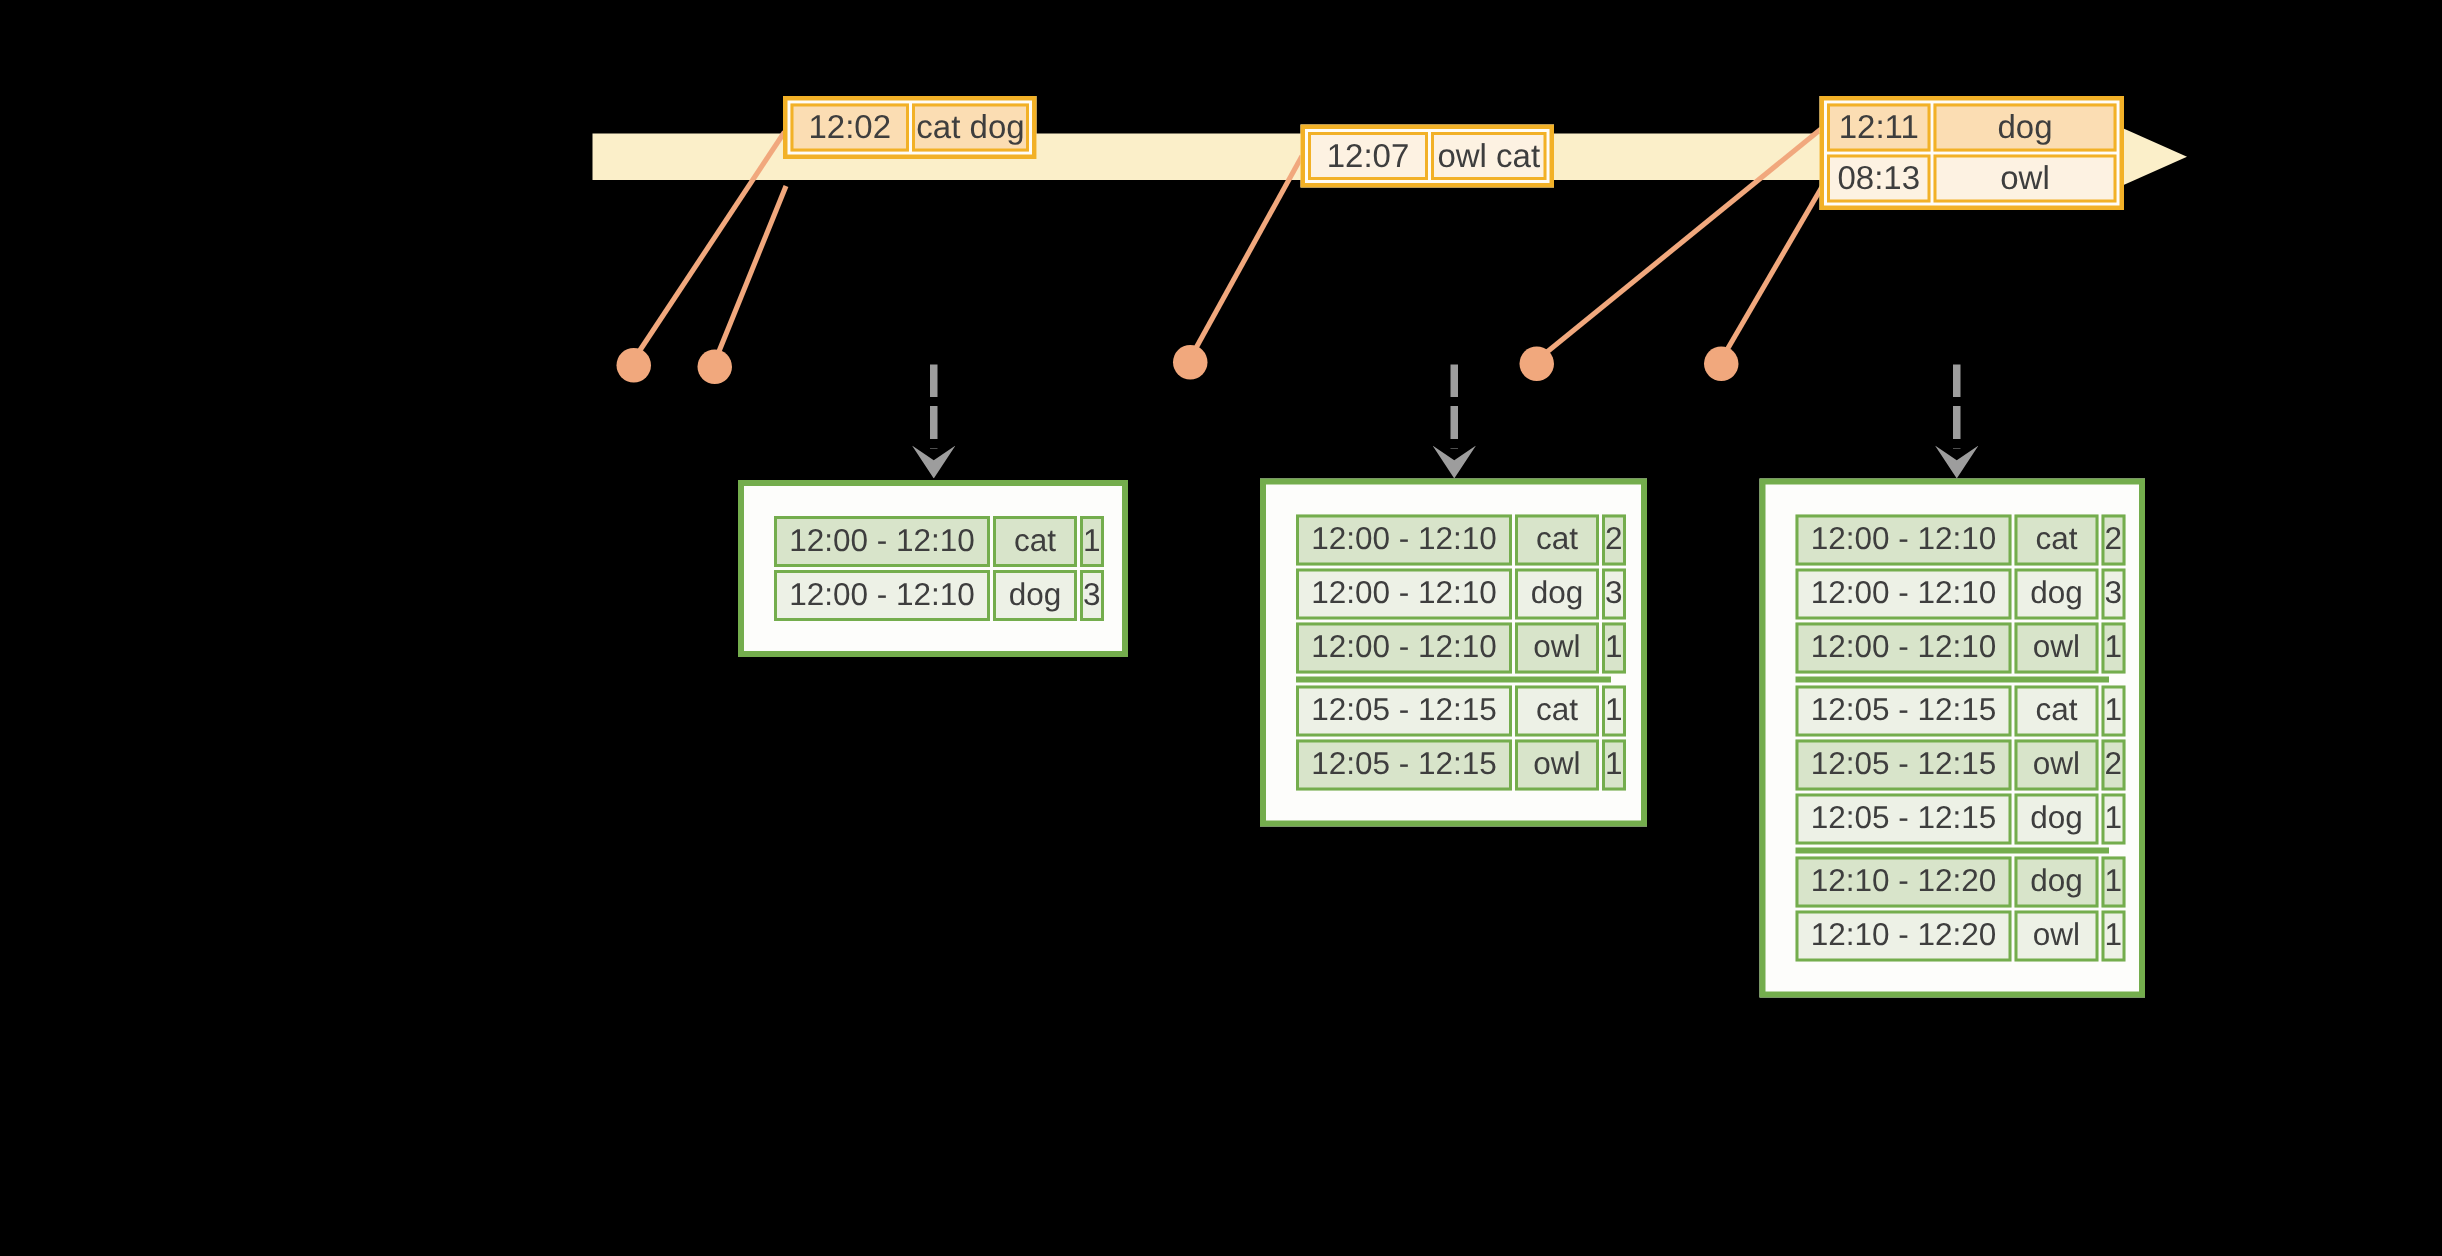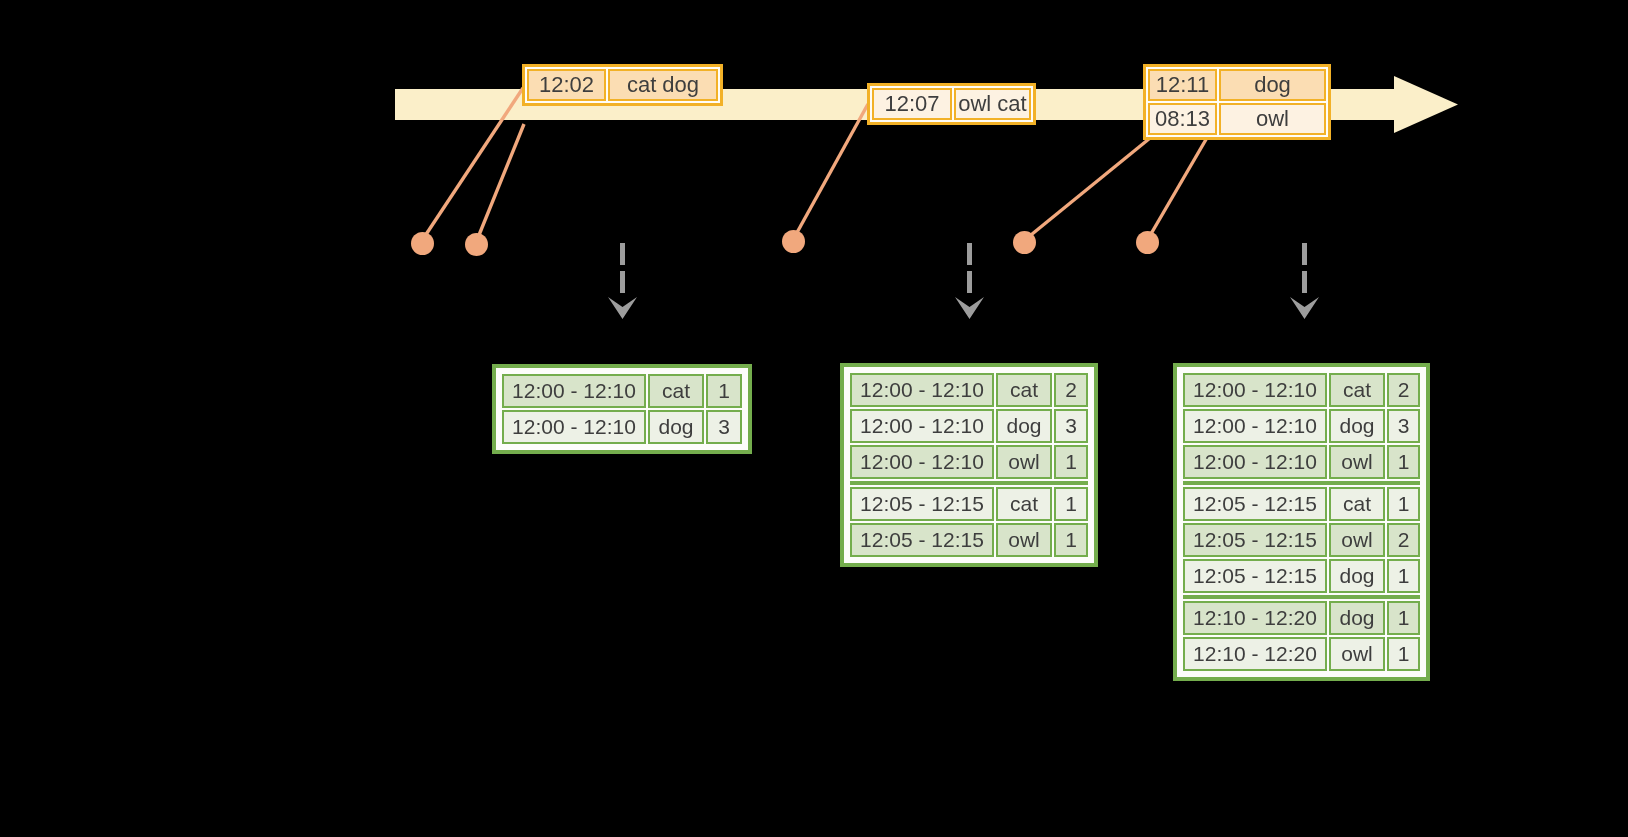--- a/index.html
+++ b/index.html
@@ -59,25 +59,25 @@
     box-sizing: border-box;
     border: 2px solid #f2b127;
     height: 32px;
     display: flex;
     align-items: center;
     justify-content: center;
     font-size: 22px;
   }
   .event-table .row.dark  .cell { background: #fbddb3; }
   .event-table .row.light .cell { background: #fdf2e2; }
-  .t1 { left: 522px; top: 64px; width: 201px; }
+  .t1 { left: 522px; top: 64px; width: 169px; }
   .t1 .row { grid-template-columns: 79px 1fr; }
   .t2 { left: 867px; top: 83px; width: 169px; }
   .t2 .row { grid-template-columns: 80px 1fr; }
-  .t3 { left: 1143px; top: 64px; width: 188px; }
+  .t3 { left: 1213px; top: 64px; width: 203px; }
   .t3 .row { grid-template-columns: 69px 1fr; }
 
   
   .trigger-arrow { position: absolute; }
   .trigger-arrow .dash {
     position: absolute;
     left: -2px; top: 0;
     width: 5px; height: 56px;
     background: repeating-linear-gradient(to bottom, #9d9d9d 0 22px, transparent 22px 28px);
   }
@@ -91,25 +91,24 @@
   .ta1 { left: 622px;  top: 243px; }
   .ta2 { left: 969px;  top: 243px; }
   .ta3 { left: 1304px; top: 243px; }
 
   
   .result-table {
     position: absolute;
     box-sizing: border-box;
     border: 4px solid #74ad4d;
     background: #fdfdfb;
-    padding: 6px;
+    padding: 20px;
     display: flex;
     flex-direction: column;
     gap: 2px;
-    margin-top: 44px;
   }
   .result-table .row {
     display: grid;
     grid-template-columns: 144px 56px 1fr;
     gap: 2px;
   }
   .result-table .row.group-start { border-top: 4px solid #74ad4d; padding-top: 2px; }
   .result-table .cell {
     box-sizing: border-box;
     border: 2px solid #74ad4d;

